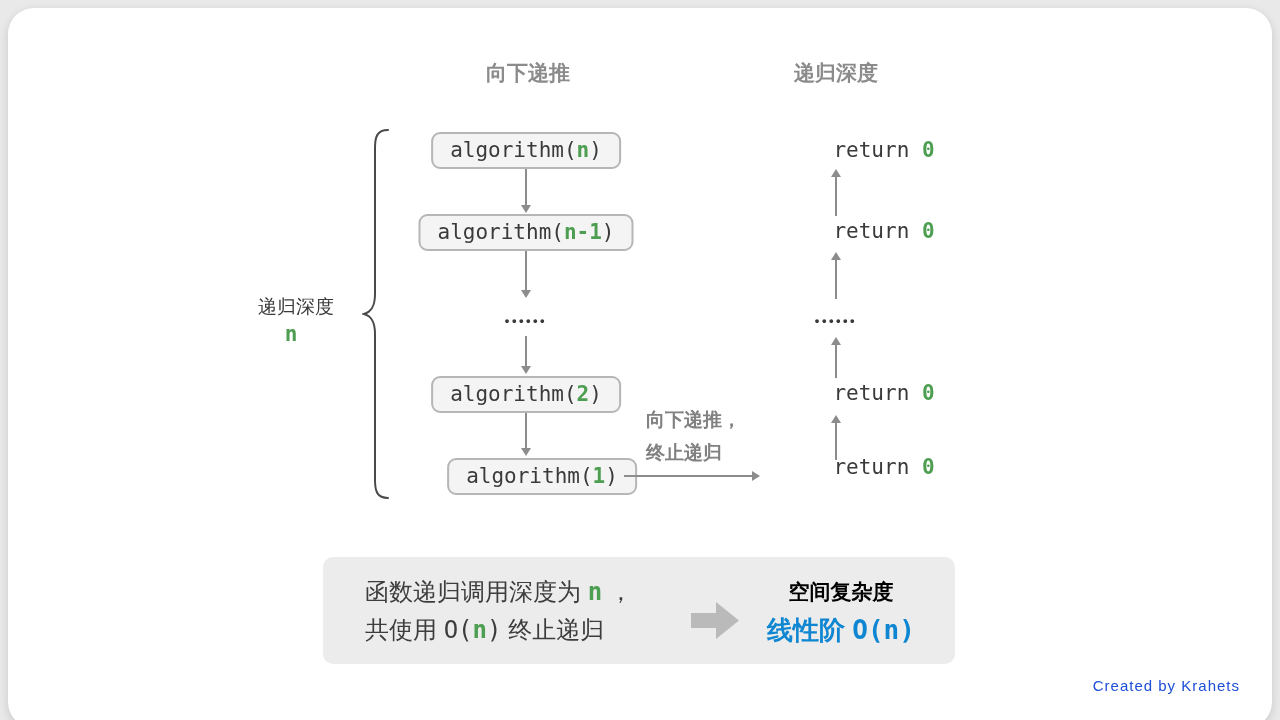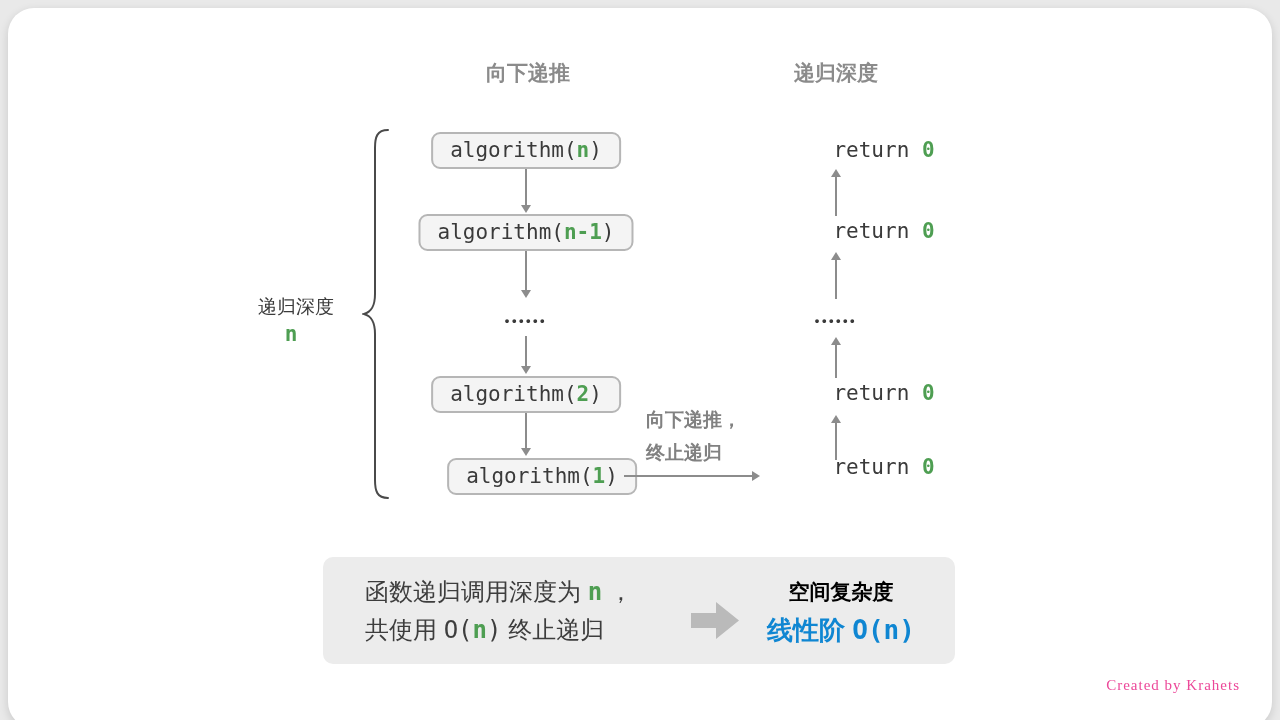--- a/index.html
+++ b/index.html
@@ -29,21 +29,21 @@
       border-top:5px solid transparent; border-bottom:5px solid transparent; border-left:8px solid #8c8c8c; }
   .depth-label { font-size:19px; color:#3b3b3b; white-space:nowrap; }
   .depth-n { font-family:"DejaVu Sans Mono","Liberation Mono",monospace; font-size:21px; font-weight:700;
              color:var(--green); }
   .trigger { font-size:19px; font-weight:700; color:#818181; line-height:33px; white-space:nowrap; }
   .summary { left:315px; top:549px; width:632px; height:107px; background:#ececec; border-radius:10px; }
   .sum-left { left:42px; top:16px; font-size:24px; color:#3d3d3d; line-height:38px; white-space:nowrap; }
   .sum-right { text-align:center; top:15px; line-height:39px; white-space:nowrap; }
   .sum-title { font-size:21px; font-weight:700; color:#000000; }
   .sum-result { font-size:26px; font-weight:700; color:var(--blue); }
-  .watermark { font-family:Liberation Serif, serif; font-size:15px; color:#ec4899;
+  .watermark { font-family:Liberation Sans, sans-serif; font-size:15px; color:#1d4ed8;
                letter-spacing:1px; white-space:nowrap;text-align:right; }
 </style>
 </head>
 <body>
 
 <div class="card">
 
   <div class="abs cx col-header" style="left:520px; top:51px;">向下递推</div>
   <div class="abs cx col-header" style="left:828px; top:51px;">递归深度</div>
 

